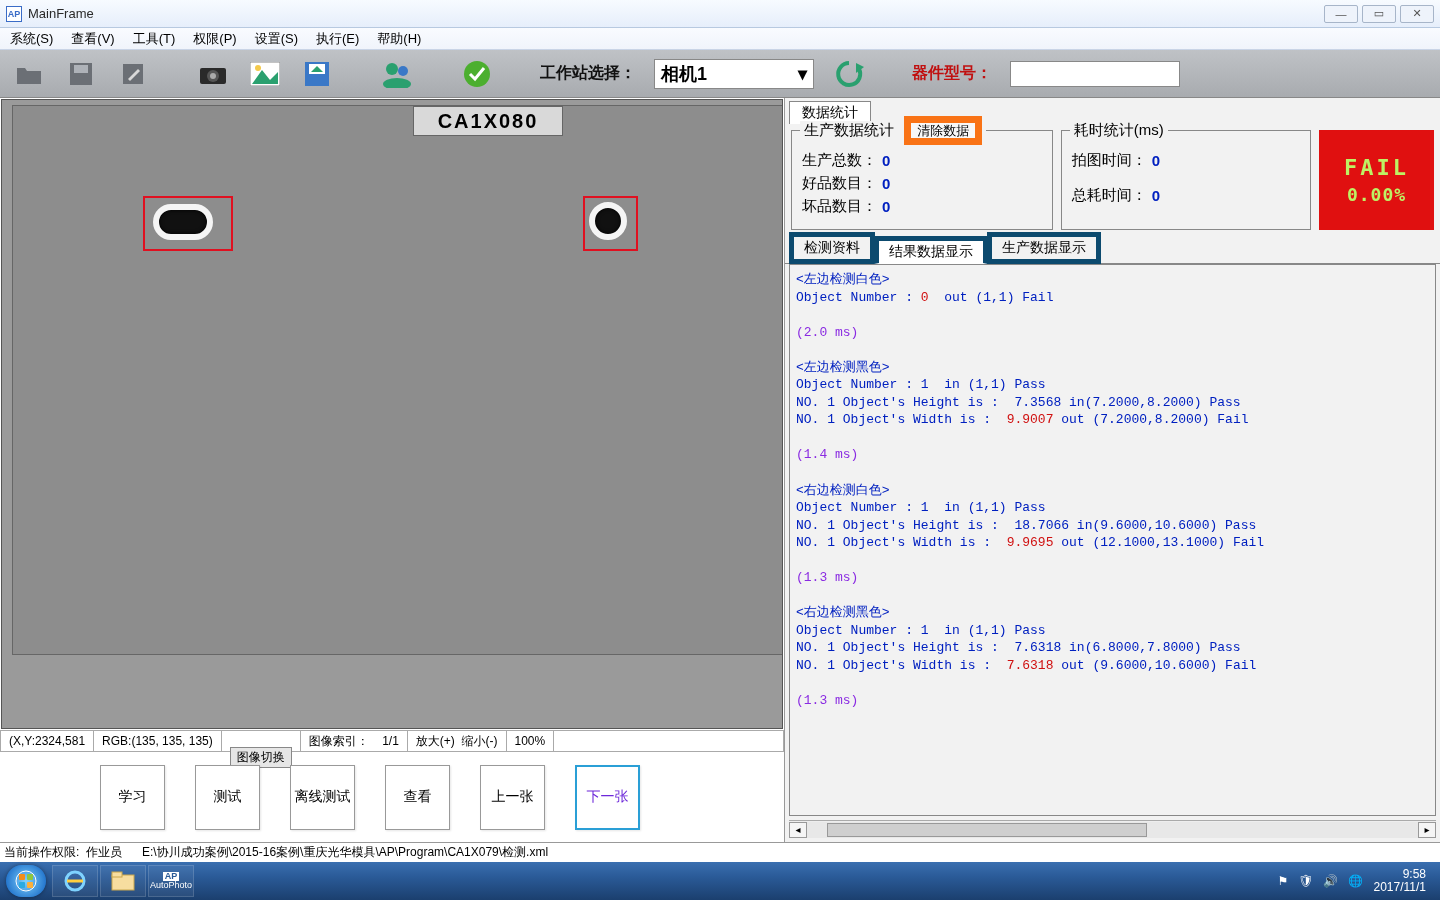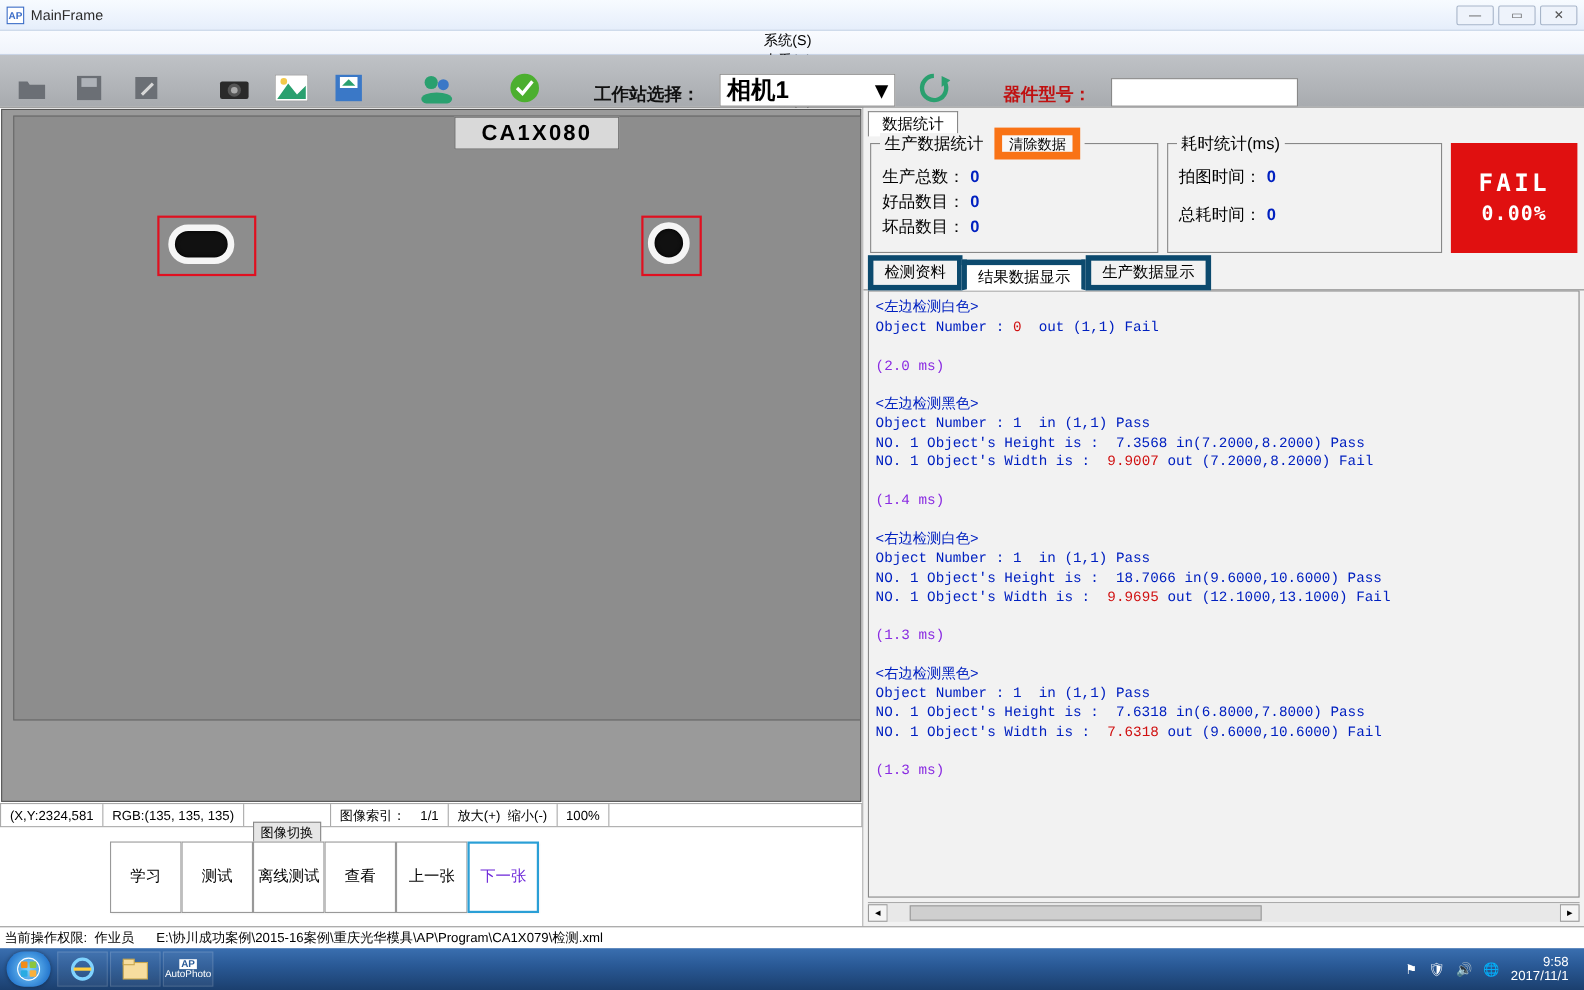--- a/index.html
+++ b/index.html
@@ -5,65 +5,65 @@
 * { box-sizing: border-box; margin: 0; padding: 0; }
 html, body { width: 1440px; height: 900px; overflow: hidden; font-family: "Microsoft YaHei", SimSun, Arial, sans-serif; }
 body { background: #fff; display: flex; flex-direction: column; }
 
 
 .titlebar { height: 28px; background: linear-gradient(#f7fbff,#e6eefb); border-bottom: 1px solid #b7c9e0; display: flex; align-items: center; padding: 0 6px; font-size: 13px; color: #2a2a2a; }
 .titlebar .app-icon { width: 16px; height: 16px; background:#fff; border:1px solid #3a6cc7; margin-right:6px; display:flex; align-items:center; justify-content:center; font-size:9px; color:#3a6cc7; font-weight:bold; }
 .titlebar .spacer { flex:1; }
 .titlebar .winbtn { width:34px; height:18px; border:1px solid #a7b5c9; margin-left:4px; background:#eef3fb; display:flex; align-items:center; justify-content:center; font-size:11px; color:#555; border-radius:2px; }
 
-.menubar { height: 22px; background: linear-gradient(#f9fbff,#f0f4fb); border-bottom:1px solid #c9d4e6; display:flex; align-items:center; padding-left:10px; font-size:13px;flex-direction:column; }
+.menubar { height: 22px; background: linear-gradient(#f9fbff,#f0f4fb); border-bottom:1px solid #c9d4e6; display:flex; align-items:center; padding-left:10px; font-size:13px; }
 .menubar .mitem { margin-right:18px; cursor:default; }
 
-.toolbar { height: 48px; background: linear-gradient(#bfc2c6,#a8abaf); border-bottom:1px solid #888; display:flex; align-items:flex-end; padding:0 12px; gap:18px; font-size:16px; font-weight:bold; }
+.toolbar { height: 48px; background: linear-gradient(#bfc2c6,#a8abaf); border-bottom:1px solid #888; display:flex; align-items:center; padding:0 12px; gap:18px; font-size:16px; font-weight:bold; }
 .toolbar .ico { width:34px; height:34px; display:flex; align-items:center; justify-content:center; border-radius:3px; }
 .toolbar .sep { width:10px; }
 .toolbar .label { color:#111; }
-.toolbar .combo { width:160px; height:30px; background:#fff; border:1px solid #888; display:flex; align-items:center; padding:0 6px; font-size:22px; justify-content:space-between; }
+.toolbar .combo { width:160px; height:30px; background:#fff; border:1px solid #888; display:flex; align-items:center; padding:0 6px; font-size:18px; justify-content:space-between; }
 .toolbar .smallcombo { width:170px; height:26px; background:#fff; border:1px solid #888; }
 .toolbar svg { display:block; }
 
 .main { flex:1; display:flex; min-height:0; }
 
 
 .left { width:785px; display:flex; flex-direction:column; border-right:1px solid #999; }
 .imgview { flex:1; background:#9a9a9a; position:relative; overflow:hidden; border:1px solid #555; margin:1px; }
 .part { position:absolute; left:10px; top:5px; width:908px; height:550px; background:#8d8d8d; border:1px solid #666; }
 .part .tag { position:absolute; top:0; left:400px; width:150px; height:30px; background:#d9d9d9; border:1px solid #666; display:flex; align-items:center; justify-content:center; font-size:20px; font-weight:bold; letter-spacing:2px; font-family:Arial; }
 .roi { position:absolute; border:2px solid #e01020; }
 .roi.r1 { left:130px; top:90px; width:90px; height:55px; }
 .roi.r2 { left:570px; top:90px; width:55px; height:55px; }
 .hole { position:absolute; border-radius:50%; background:#111; border:6px solid #f5f5f5; box-shadow: inset 0 0 4px #000; }
 .hole.h1 { left:140px; top:98px; width:60px; height:36px; border-radius:18px; }
 .hole.h2 { left:576px; top:96px; width:38px; height:38px; }
 .statusbar { height:22px; display:flex; align-items:center; font-size:12px; border:1px solid #aaa; }
 .statusbar .cell { padding:0 8px; border-right:1px solid #aaa; height:100%; display:flex; align-items:center; }
 .statusbar .btn { background:#e6e6e6; border:1px solid #888; padding:1px 6px; font-size:12px;margin-top:32px; }
-.btnrow { height:90px; display:flex; align-items:center; padding-left:100px; }
+.btnrow { height:90px; display:flex; align-items:center; gap:30px; padding-left:100px; }
 .btnrow .bigbtn { width:65px; height:65px; border:1px solid #999; background:#fff; display:flex; align-items:center; justify-content:center; font-size:14px; box-shadow:1px 1px 2px rgba(0,0,0,.1); }
 .btnrow .bigbtn.active { border:2px solid #2a9fd6; color:#6d28d9; }
 
 
 .right { flex:1; display:flex; flex-direction:column; background:#f2f2f2; min-width:0; }
 .tabhead { height:26px; display:flex; align-items:flex-end; padding-left:4px; }
 .tabhead .tab { border:1px solid #888; border-bottom:none; padding:2px 12px; background:#fff; font-size:14px; }
 .statsarea { display:flex; gap:8px; padding:6px; }
 .box { border:1px solid #888; padding:6px 10px; font-size:15px; background:#f2f2f2; position:relative; }
 .box .boxtitle { position:absolute; top:-10px; left:8px; background:#f2f2f2; padding:0 4px; font-size:15px; }
 .box1 { flex:1.05; }
 .box2 { flex:1; }
 .statrow { display:flex; align-items:center; margin:4px 0; }
 .statrow .lbl { width:80px; }
 .statrow .val { color:#0020c0; font-weight:bold; }
 .clearbtn { border:7px solid #f97316; padding:0 6px; font-size:13px; background:#f8f8f8; margin-left:6px;}
-.failbox { width:115px; height:100px; background:#e01010; color:#ffffff; display:flex; flex-direction:column; align-items:center; justify-content:center; font-family:Consolas,monospace; font-size:22px; font-weight:bold; letter-spacing:3px; }
+.failbox { width:115px; height:100px; background:#e01010; color:#bef264; display:flex; flex-direction:column; align-items:center; justify-content:center; font-family:Consolas,monospace; font-size:22px; font-weight:bold; letter-spacing:3px; }
 .failbox .pct { font-size:18px; margin-top:4px; letter-spacing:1px;}
 
 .tabs2 { height:26px; display:flex; align-items:flex-end; padding-left:4px; border-bottom:1px solid #888; margin-top:2px; }
 .tabs2 .tab { border:5px solid #0c4a6e; padding:2px 10px; background:#f2f2f2; font-size:14px; margin-right:-1px; position:relative; top:1px; }
 .tabs2 .tab.active { background:#fff; border-bottom:1px solid #fff; }
 .results { flex:1; background:#f2f2f2; border:1px solid #888; margin:0 4px 4px 4px; padding:6px; font-family: Consolas, "Courier New", monospace; font-size:13px; line-height:1.35; overflow:auto; white-space:pre; color:#0020c0; }
 .results .section { color:#0020c0; }
 .results .red { color:#d01010; }
 .results .purple { color:#8a2be2; }
 .hscroll { height:18px; background:#eee; border-top:1px solid #aaa; margin:0 4px 4px 4px; display:flex; align-items:center; }

